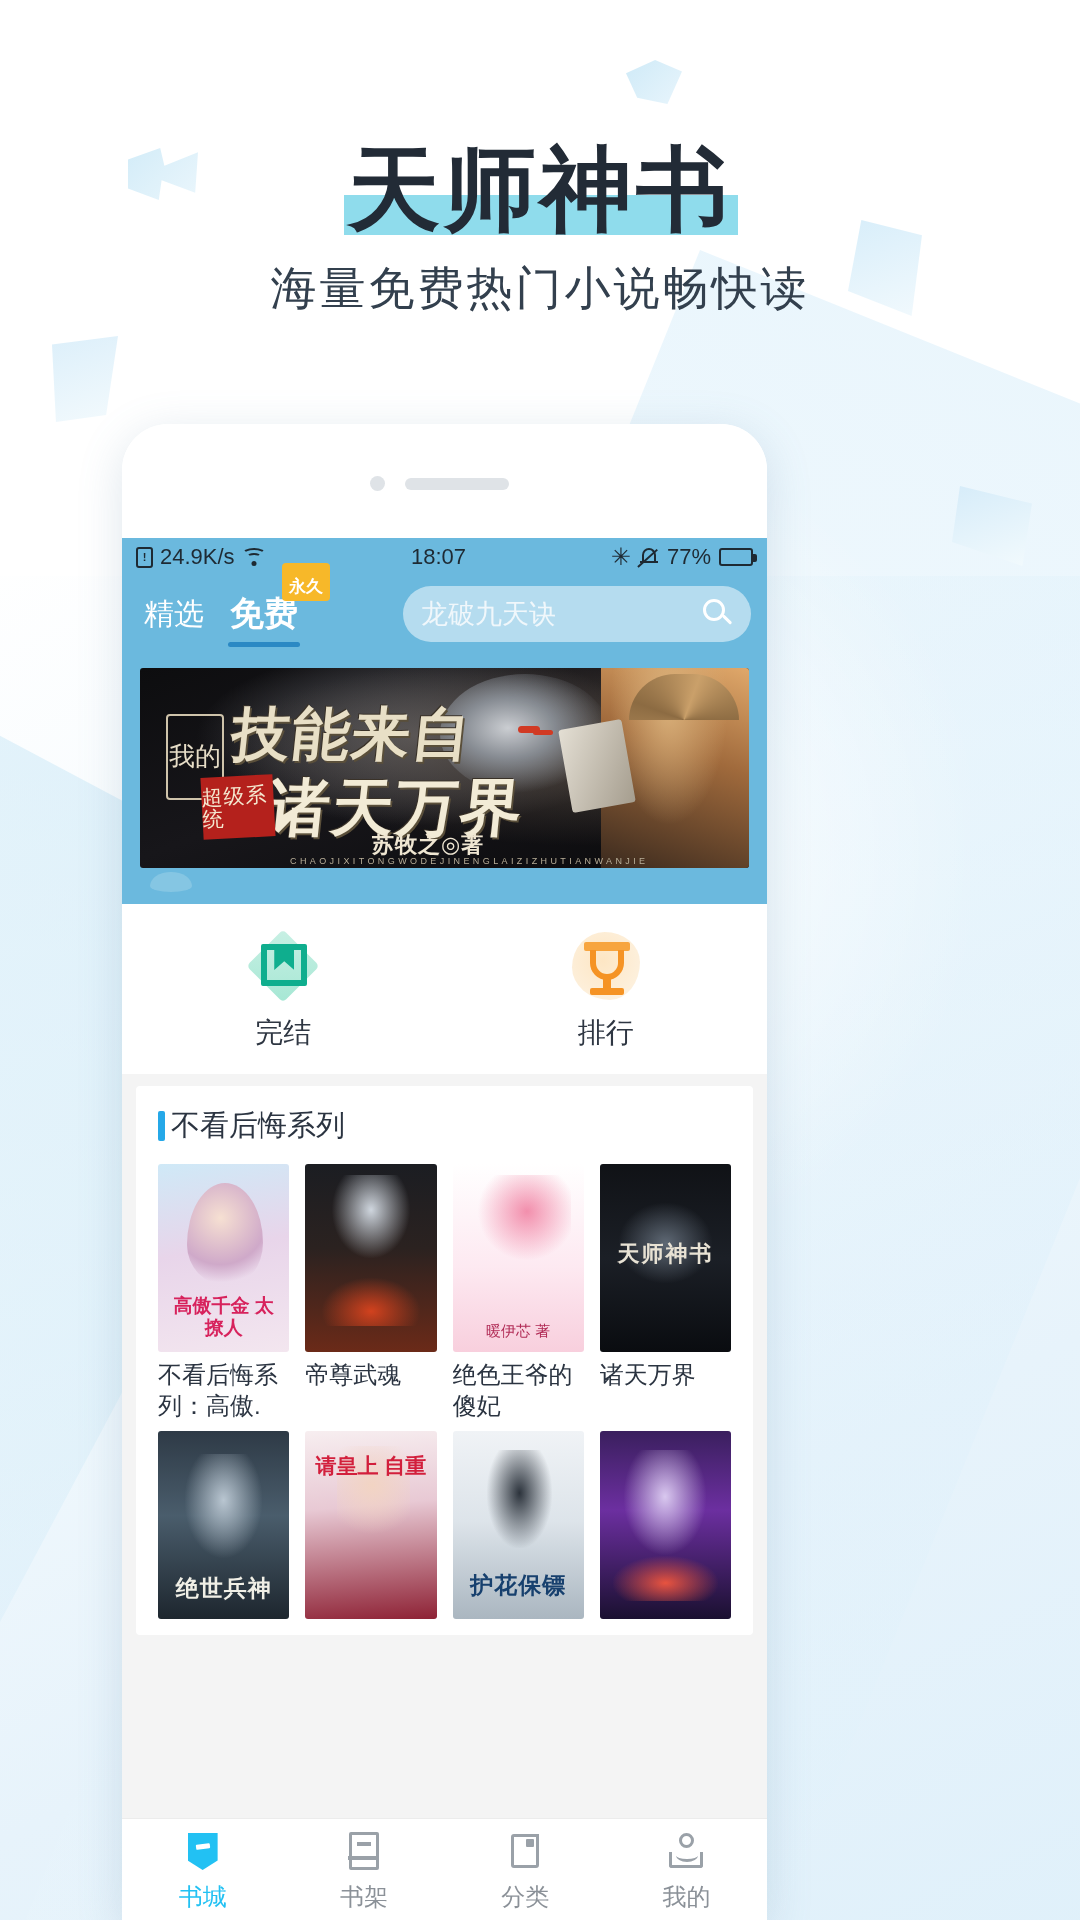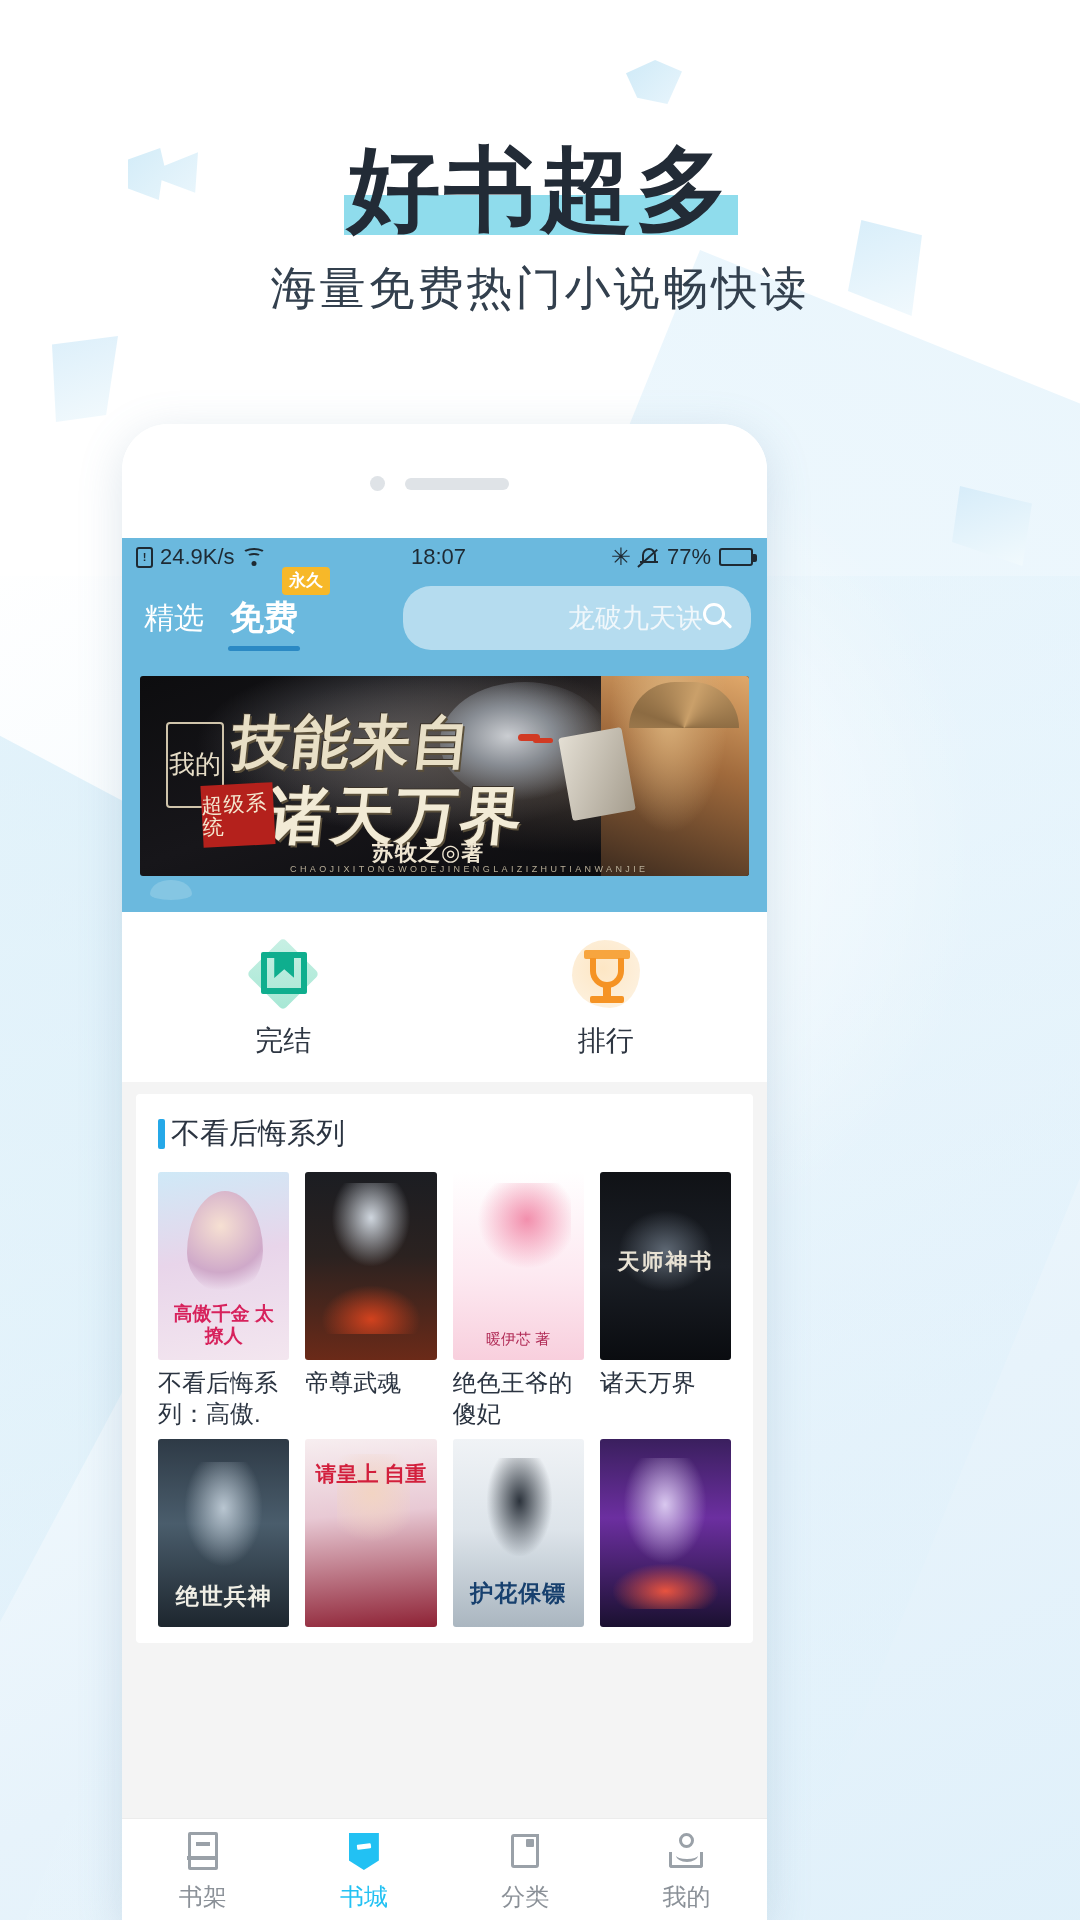--- a/index.html
+++ b/index.html
@@ -117,25 +117,25 @@
 
   
   .topnav { background:#6bb9de; padding:10px 16px 14px; display:flex; align-items:center;
     gap:14px; position:relative; flex:0 0 auto; }
   .nav-tab { color:#ffffff; font-size:30px; padding:4px 6px; position:relative; }
   .nav-tab.active { font-size:34px; font-weight:bold; }
   .nav-tab.active .underline { position:absolute; left:4px; right:4px; bottom:-6px;
     height:5px; background:#2b89c4; border-radius:3px; }
   .badge-perm {
     position:absolute; right:-26px; top:-24px; background:#f7b829; color:#ffffff;
-    font-size:17px; padding:2px 7px 3px; border-radius:4px; white-space:nowrap;
+    font-size:17px; padding:12px 7px 3px; border-radius:4px; white-space:nowrap;
   }
   .searchbox {
-    margin-left:auto; width:348px; height:64px; background:rgba(255,255,255,.50);
-    border-radius:28px; display:flex; align-items:center; padding:13px 18px;text-align:right;
+    margin-left:auto; width:348px; height:56px; background:rgba(255,255,255,.50);
+    border-radius:28px; display:flex; align-items:center; padding:13px 18px;
   }
   .searchbox .q { color:#f0f7fb; font-size:27px; flex:1; }
   .s-icon { width:30px; height:30px; position:relative; }
   .s-icon .ring { position:absolute; left:0; top:0; width:22px; height:22px;
     border:3px solid #ffffff; border-radius:50%; }
   .s-icon .hdl { position:absolute; left:18px; top:19px; width:12px; height:3px;
     background:#ffffff; border-radius:2px; transform:rotate(45deg); }
 
   
   .banner-area { background:#6bb9de; padding:12px 18px 0; flex:0 0 auto; position:relative; }
@@ -318,21 +318,21 @@
   <div class="fleck a"></div>
   <div class="fleck b"></div>
   <div class="fleck c"></div>
   <div class="fleck d"></div>
   <div class="fleck e"></div>
 </div>
 
 <div class="headline-block">
   <div class="headline">
     <span class="hl-bar"></span>
-    <span>好书超多</span>
+    <span>天师神书</span>
   </div>
 </div>
 <div class="subtitle">海量免费热门小说畅快读</div>
 
 <div class="phone">
   <div class="phone-top">
     <div class="speaker-dot"></div>
     <div class="speaker-bar"></div>
   </div>
 
@@ -454,31 +454,31 @@
             <div class="cover c7"></div>
           </div>
           <div class="bcell">
             <div class="cover c8"></div>
           </div>
         </div>
       </div>
     </div>
 
     <div class="tabbar">
+      <div class="tab active">
+        <div class="tab-ic">
+            <span class="ti-store"></span>
+          </div>
+        <div class="tab-label">书城</div>
+      </div>
       <div class="tab">
         <div class="tab-ic">
             <span class="ti-shelf"></span>
           </div>
         <div class="tab-label">书架</div>
-      </div>
-      <div class="tab active">
-        <div class="tab-ic">
-            <span class="ti-store"></span>
-          </div>
-        <div class="tab-label">书城</div>
       </div>
       <div class="tab">
         <div class="tab-ic">
             <span class="ti-cat"></span>
           </div>
         <div class="tab-label">分类</div>
       </div>
       <div class="tab">
         <div class="tab-ic">
           <span class="ti-me-h"></span>

